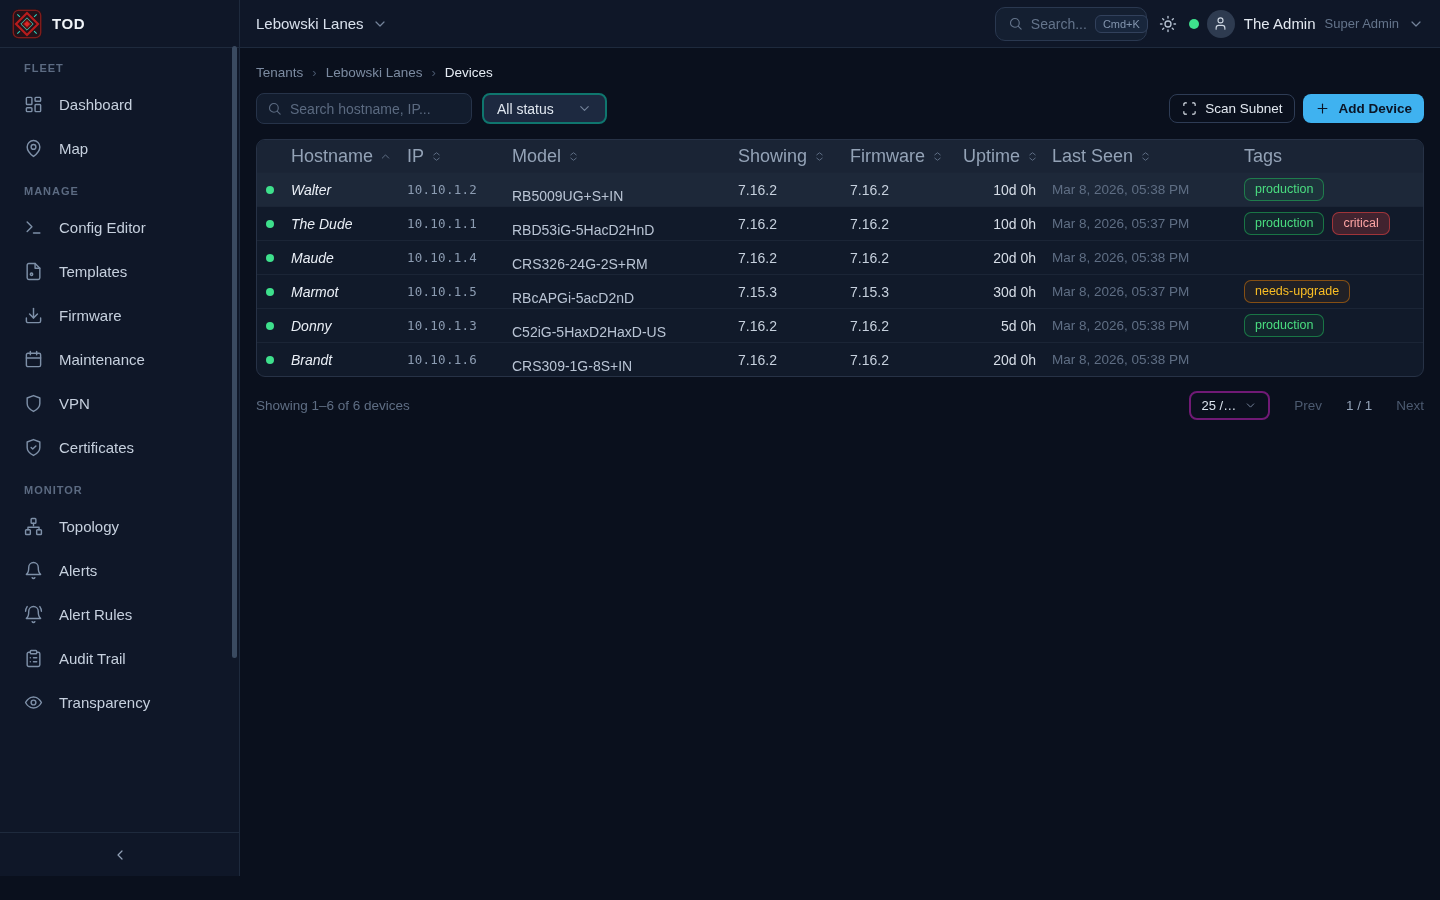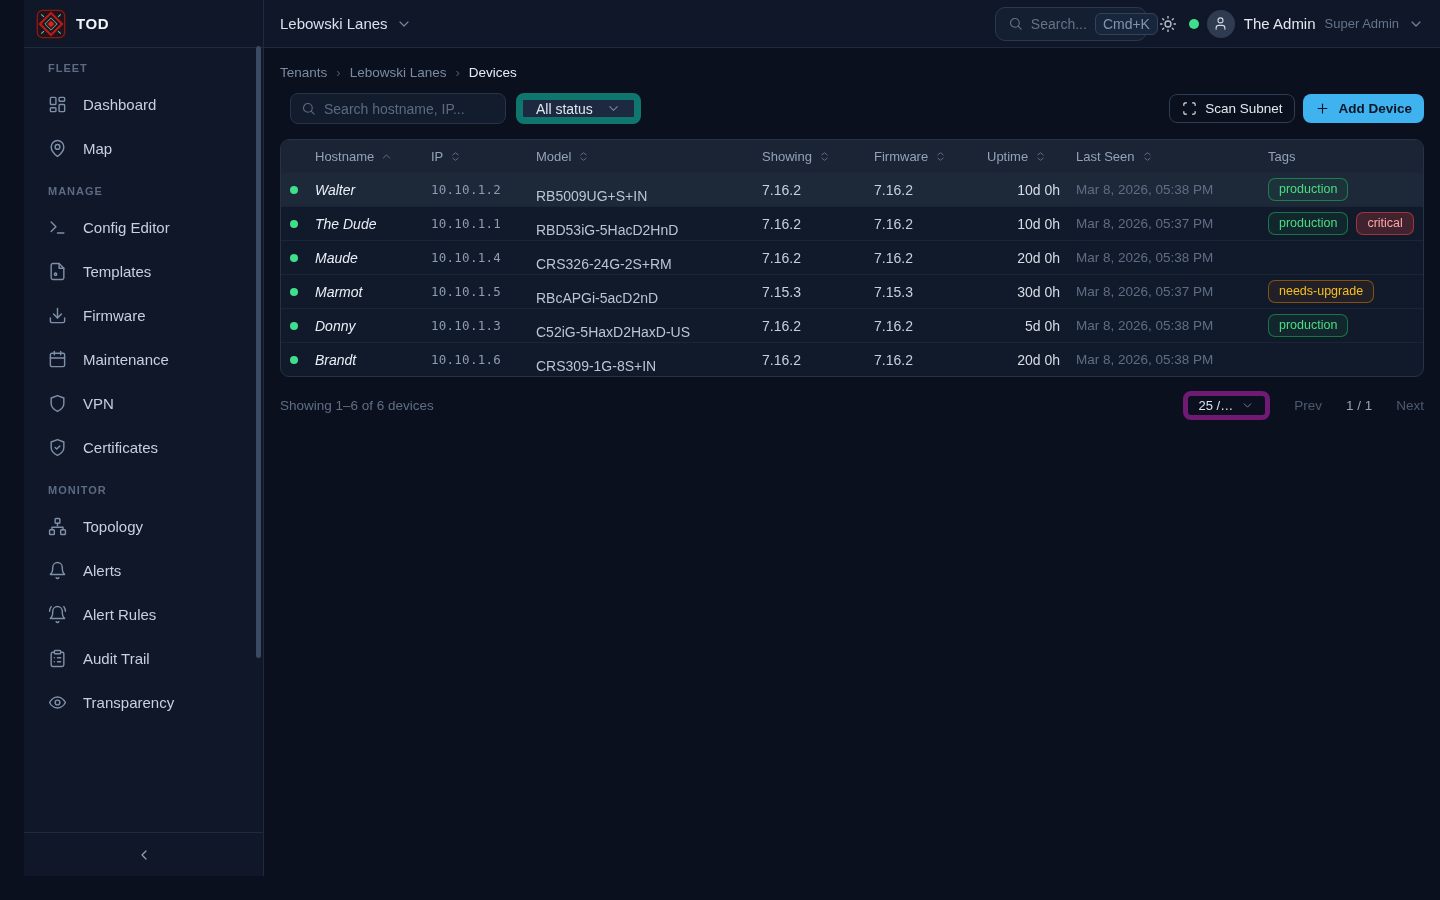--- a/index.html
+++ b/index.html
@@ -4,21 +4,21 @@
 <style>
   * { box-sizing: border-box; margin: 0; padding: 0; }
   html, body { width: 1440px; height: 900px; overflow: hidden; }
   body {
     font-family: "Liberation Sans", sans-serif;
     background: #0a101d;
     color: #e6ecf4;
     -webkit-font-smoothing: antialiased;
   }
   svg { display: block; }
-  .app { display: flex; width: 1440px; height: 876px; padding-left: 24px; }
+  .app { display: flex; width: 1440px; height: 876px; }
 
   
   .sidebar {
     position: relative;
     width: 240px; flex: none;
     background: #0f1728;
     border-right: 1px solid #1e2a3d;
     display: flex; flex-direction: column;
   }
   .logo-row { height: 48px; flex: none; display: flex; align-items: center; gap: 10px; padding: 0 12px; border-bottom: 1px solid #1e2a3d; cursor: pointer; }
@@ -47,62 +47,62 @@
   .tenant-name { font-size: 15px; color: #d8e0ec; }
   .chev { color: #74839a; } .chev svg { width: 16px; height: 16px; }
   .topbar-right { display: flex; align-items: center; gap: 8px; }
   .global-search {
     width: 152px; height: 34px; display: flex; align-items: center; gap: 8px;
     padding: 0 8px 0 12px; border: 1px solid #2a3850; background: #141f31;
     border-radius: 10px; cursor: pointer;
   }
   .gs-icon { color: #64748b; } .gs-icon svg { width: 15px; height: 15px; }
   .gs-text { font-size: 14px; color: #64748b; }
-  .gs-kbd { margin-left: auto; font-size: 14px; color: #8294ad; border: 1px solid #32415c; border-radius: 6px; padding: 2px 7px; background: #18263c; white-space: nowrap; }
+  .gs-kbd { margin-left: auto; font-size: 11px; color: #8294ad; border: 1px solid #32415c; border-radius: 6px; padding: 2px 7px; background: #18263c; white-space: nowrap; }
   .icon-btn { background: none; border: none; color: #b6c2d2; cursor: pointer; padding: 4px; }
   .icon-btn svg { width: 18px; height: 18px; }
   .presence { width: 10px; height: 10px; border-radius: 50%; background: #3ee08c; }
   .user { display: flex; align-items: center; gap: 9px; cursor: pointer; }
   .avatar { width: 28px; height: 28px; border-radius: 50%; background: #2e3b50; display: flex; align-items: center; justify-content: center; color: #cfd8e3; }
   .avatar svg { width: 15px; height: 15px; }
   .user-name { font-size: 15px; font-weight: 500; color: #e2e8f0; }
   .user-role { font-size: 13px; color: #64748b; }
 
   
   .content { flex: 1; padding: 16px; overflow: hidden; }
   .breadcrumb { display: flex; align-items: center; gap: 9px; font-size: 13.5px; color: #7c8ba1; margin: 1px 0 13px; }
   .crumb { cursor: pointer; }
   .crumb-sep { color: #47556b; font-size: 13px; }
   .crumb-current { color: #e6ecf4; cursor: default; }
 
   .filter-row { display: flex; align-items: center; gap: 10px; margin-bottom: 15px; }
   .search-box {
     width: 216px; height: 31px; display: flex; align-items: center; gap: 8px;
-    border: 1px solid #263349; background: #121c2d; border-radius: 8px; padding: 0 10px; margin-left: 10px;
+    border: 1px solid #263349; background: #121c2d; border-radius: 8px; padding: 0 10px;
   }
   .search-box .sb-icon { color: #5b6a80; } .search-box .sb-icon svg { width: 15px; height: 15px; }
   .search-box input { flex: 1; min-width: 0; background: transparent; border: none; outline: none; color: #dbe3ee; font-size: 14px; font-family: inherit; }
   .search-box input::placeholder { color: #5b6a80; }
   .status-select {
     width: 125px; height: 31px; display: flex; align-items: center; justify-content: space-between;
-    background: #1d2940; border: 7px solid #0f766e; border-radius: 8px; padding: 0 13px;
+    background: #1d2940; border: 2px solid #0f766e; border-radius: 8px; padding: 0 13px;
     font-size: 14px; color: #dfe6ef; cursor: pointer;
   }
   .status-select .chev svg { width: 15px; height: 15px; }
   .actions { margin-left: auto; display: flex; align-items: center; gap: 8px; }
   .btn { height: 29px; border-radius: 8px; display: flex; align-items: center; gap: 8px; padding: 0 12px; font-size: 13.5px; font-family: inherit; cursor: pointer; white-space: nowrap; }
   .btn svg { width: 15px; height: 15px; }
   .btn-outline { background: transparent; border: 1px solid #2e3c55; color: #e2e8f0; }
   .btn-primary { background: #3fb2f0; border: none; color: #0b1526; font-weight: 600; }
   .btn-primary .b-icon { color: #0b1526; }
 
   
   .table { border: 1px solid #273246; border-radius: 9px; overflow: hidden; background: #111a2a; }
   .thead, .tr { display: grid; grid-template-columns: 26px 116px 105px 226px 112px 113px 89px 192px 1fr; align-items: center; }
-  .thead { background: #1a2435; height: 32px; color: #93a2b6; font-size: 13px; }
+  .thead { background: #1a2435; height: 32px; color: #93a2b6; font-size: 18px; }
   .th { display: flex; align-items: center; gap: 6px; padding: 0 8px; white-space: nowrap; }
   .th.sortable { cursor: pointer; }
   .sort { color: #5f6e85; display: flex; } .sort svg { width: 13px; height: 13px; }
   .tr { height: 34px; border-top: 1px solid #1b2536; font-size: 14px; cursor: pointer; }
   .tr--hi { background: #1d2839; }
   .td { padding: 0 8px; white-space: nowrap; overflow: hidden; text-overflow: ellipsis; }
   .td-dot { display: flex; justify-content: center; padding: 0; overflow: visible; }
   .dot { width: 8px; height: 8px; border-radius: 50%; background: #3ee08c; }
   .td-host { color: #eaeff6; font-weight: 500; font-style: italic; }
   .td-ip { font-family: "DejaVu Sans Mono", monospace; font-size: 12.5px; color: #8c9cb2; letter-spacing: .02em; }
@@ -112,21 +112,21 @@
   .td-seen { color: #5f6e84; font-size: 13.5px; }
   .td-tags { display: flex; gap: 8px; overflow: visible; }
   .badge { font-size: 12.5px; line-height: 1.25; padding: 2.5px 10px; border-radius: 7px; border: 1px solid; }
   .badge--green { color: #4ade80; border-color: rgba(34,197,94,.5); background: rgba(34,197,94,.08); }
   .badge--red { color: #fda4a4; border-color: rgba(239,68,68,.55); background: rgba(239,68,68,.22); }
   .badge--amber { color: #fbbf24; border-color: rgba(217,119,6,.55); background: rgba(217,119,6,.08); }
 
   
   .table-footer { display: flex; align-items: center; margin-top: 14px; font-size: 13.5px; color: #5f6e84; }
   .pager { margin-left: auto; display: flex; align-items: center; gap: 24px; }
-  .page-size { height: 29px; display: flex; align-items: center; gap: 8px; border: 5px solid #701a75; border-radius: 8px; padding: 0 11px; color: #dbe3ee; font-size: 13px; cursor: pointer; }
+  .page-size { height: 29px; display: flex; align-items: center; gap: 8px; border: 2px solid #701a75; border-radius: 8px; padding: 0 11px; color: #dbe3ee; font-size: 13px; cursor: pointer; }
   .page-size .chev svg { width: 13px; height: 13px; }
   .pg-btn { color: #4c5a70; cursor: pointer; }
   .pg-current { color: #94a3b8; }
 </style>
 </head>
 <body>
 
 <div class="app">
 
   <aside class="sidebar">

